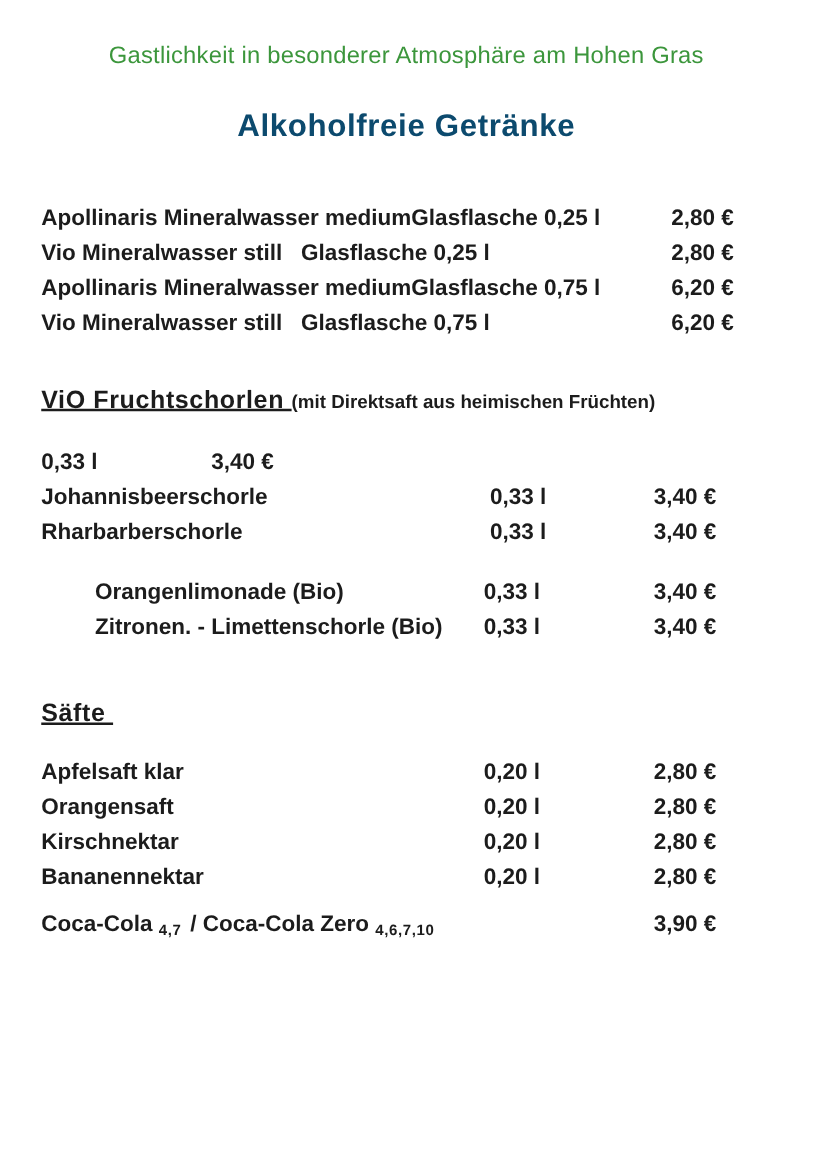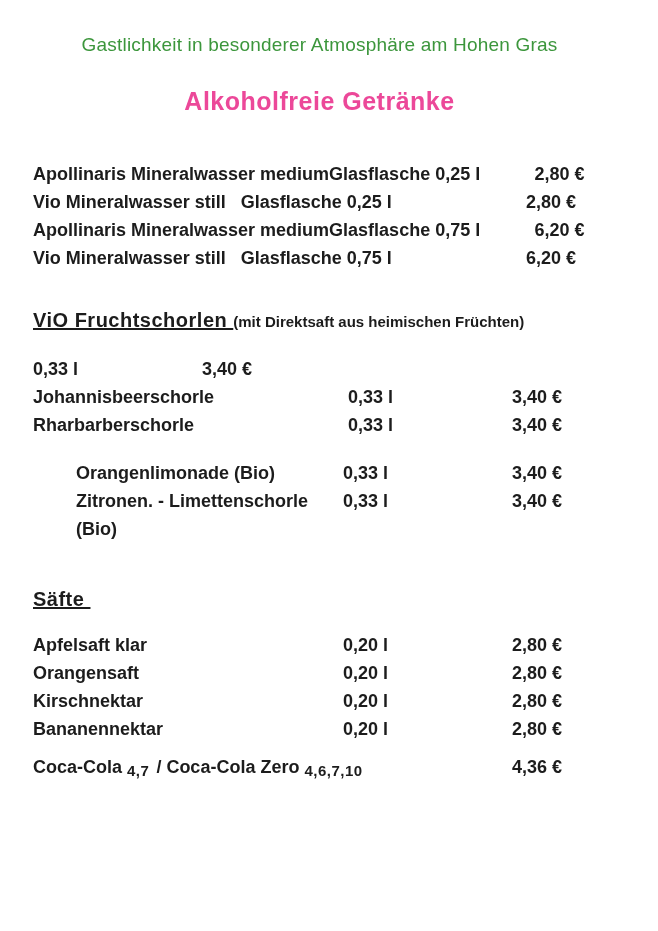--- a/index.html
+++ b/index.html
@@ -5,45 +5,44 @@
   html, body { margin: 0; padding: 0; background: #ffffff; }
   body {
     width: 658px; height: 931px;
     font-family: "Liberation Sans", sans-serif;
     color: #1c1c1c;
     overflow: hidden;
   }
   .page {
     box-sizing: border-box;
     width: 658px; height: 931px;
-    padding: 34px 52px 0 33px;
+    padding: 34px 41px 0 33px;
   }
   .tagline {
     text-align: center;
     font-size: 19px;
     line-height: 22px;
     letter-spacing: 0.2px;
     color: #3c963c;
     font-weight: normal;
   }
   .title {
     margin: 30px 0 0 0;
     text-align: center;
     font-size: 25px;
     line-height: 30px;
     font-weight: bold;
     letter-spacing: 0.5px;
-    color: #ec4899;
+    color: #0c4a6e;
   }
   .menu-row {
     display: flex;
     font-weight: bold;
     font-size: 18px;
     line-height: 28px;
-    gap: 33px;
   }
   .menu-row .name  { flex: 1; white-space: pre-wrap; }
   .menu-row .vol   { width: 120px; white-space: pre; }
   .menu-row .price { width: 110px; text-align: center; white-space: pre; }
   .menu-row .price.inset { padding-right: 28px; box-sizing: border-box; }
 
   .mineral { margin-top: 44px; }
   .mineral .name { white-space: pre; }
 
   .sec-header { font-weight: bold; line-height: 24px; margin-top: 36px; }
@@ -61,21 +60,21 @@
 
   .section-bio { margin-top: 20px; }
   .section-bio .sec-header { line-height: 28px; }
   .section-bio .items { margin-top: 11px; margin-left: 43px; }
 
   .section-saft { margin-top: 44px; }
   .section-saft .items { margin-top: 18px; }
 
   .cola-row { margin-top: 10px; }
   .fn {
-    font-size: 15px;
+    font-size: 12px;
     font-weight: bold;
     margin-left: 5px;
     margin-right: 2px;
     position: relative;
     top: 3px;
     letter-spacing: 0.5px;
   }
 </style>
 </head>
 <body>
@@ -165,16 +164,16 @@
       <div class="menu-row">
         <span class="name">Bananennektar</span>
         <span class="vol">0,20 l</span>
         <span class="price inset">2,80 €</span>
       </div>
     </div>
   </div>
 
   <div class="menu-row cola-row">
     <span class="name"><span>Coca-Cola</span><span class="fn">4,7</span><span> / Coca-Cola Zero</span><span class="fn">4,6,7,10</span></span>
-    <span class="price inset">4,36 €</span>
+    <span class="price inset">3,90 €</span>
   </div>
 
 </div>
 
 </body></html>

